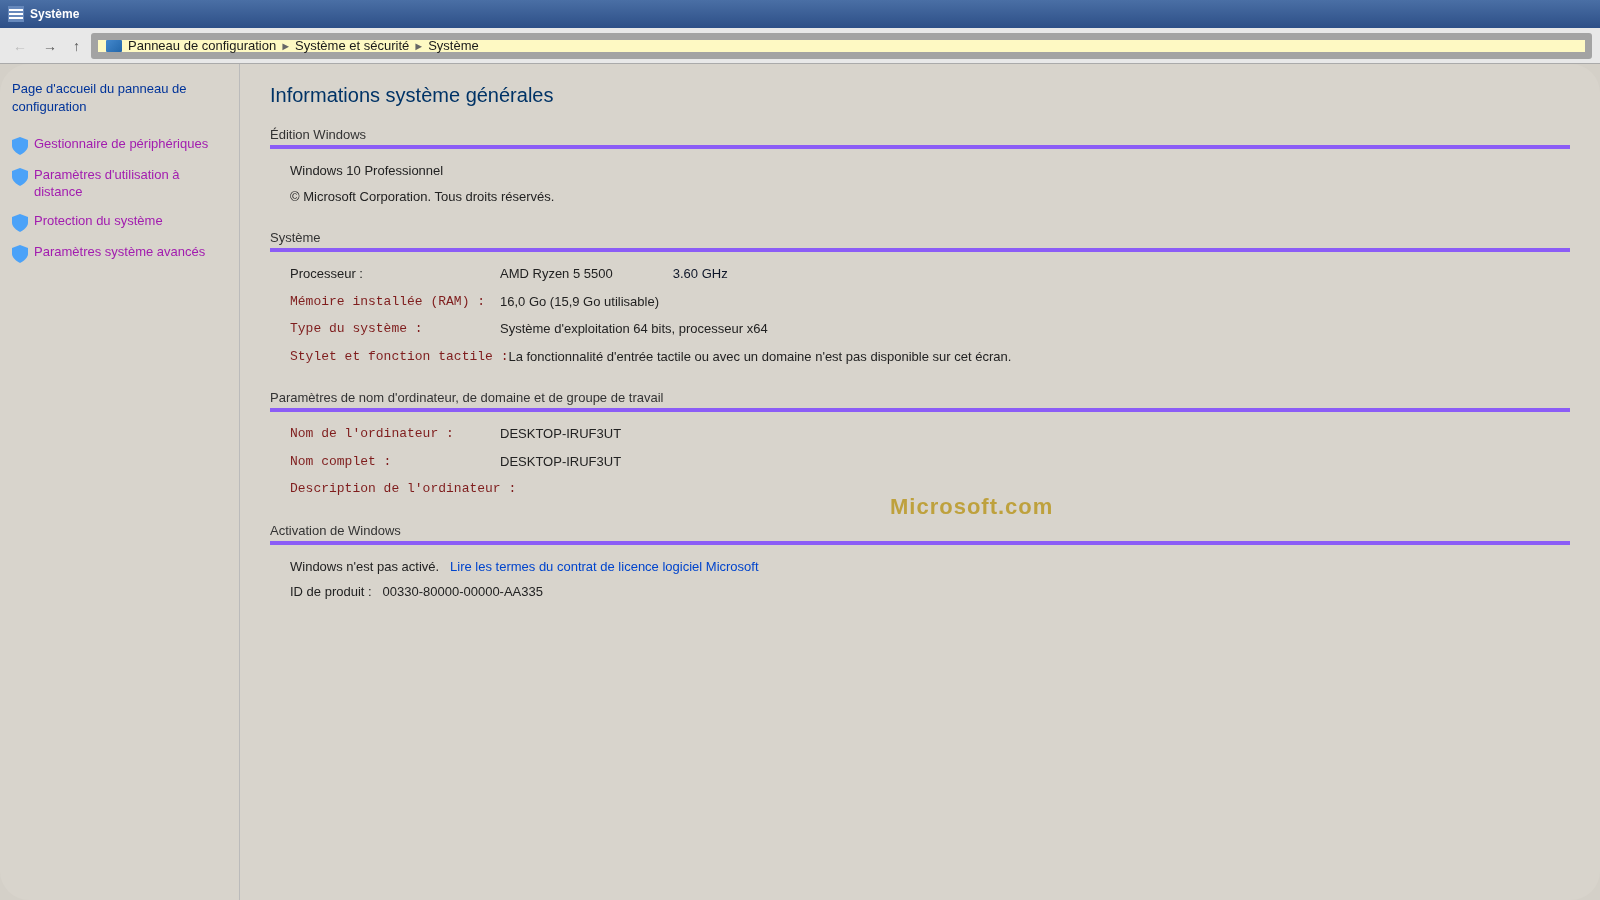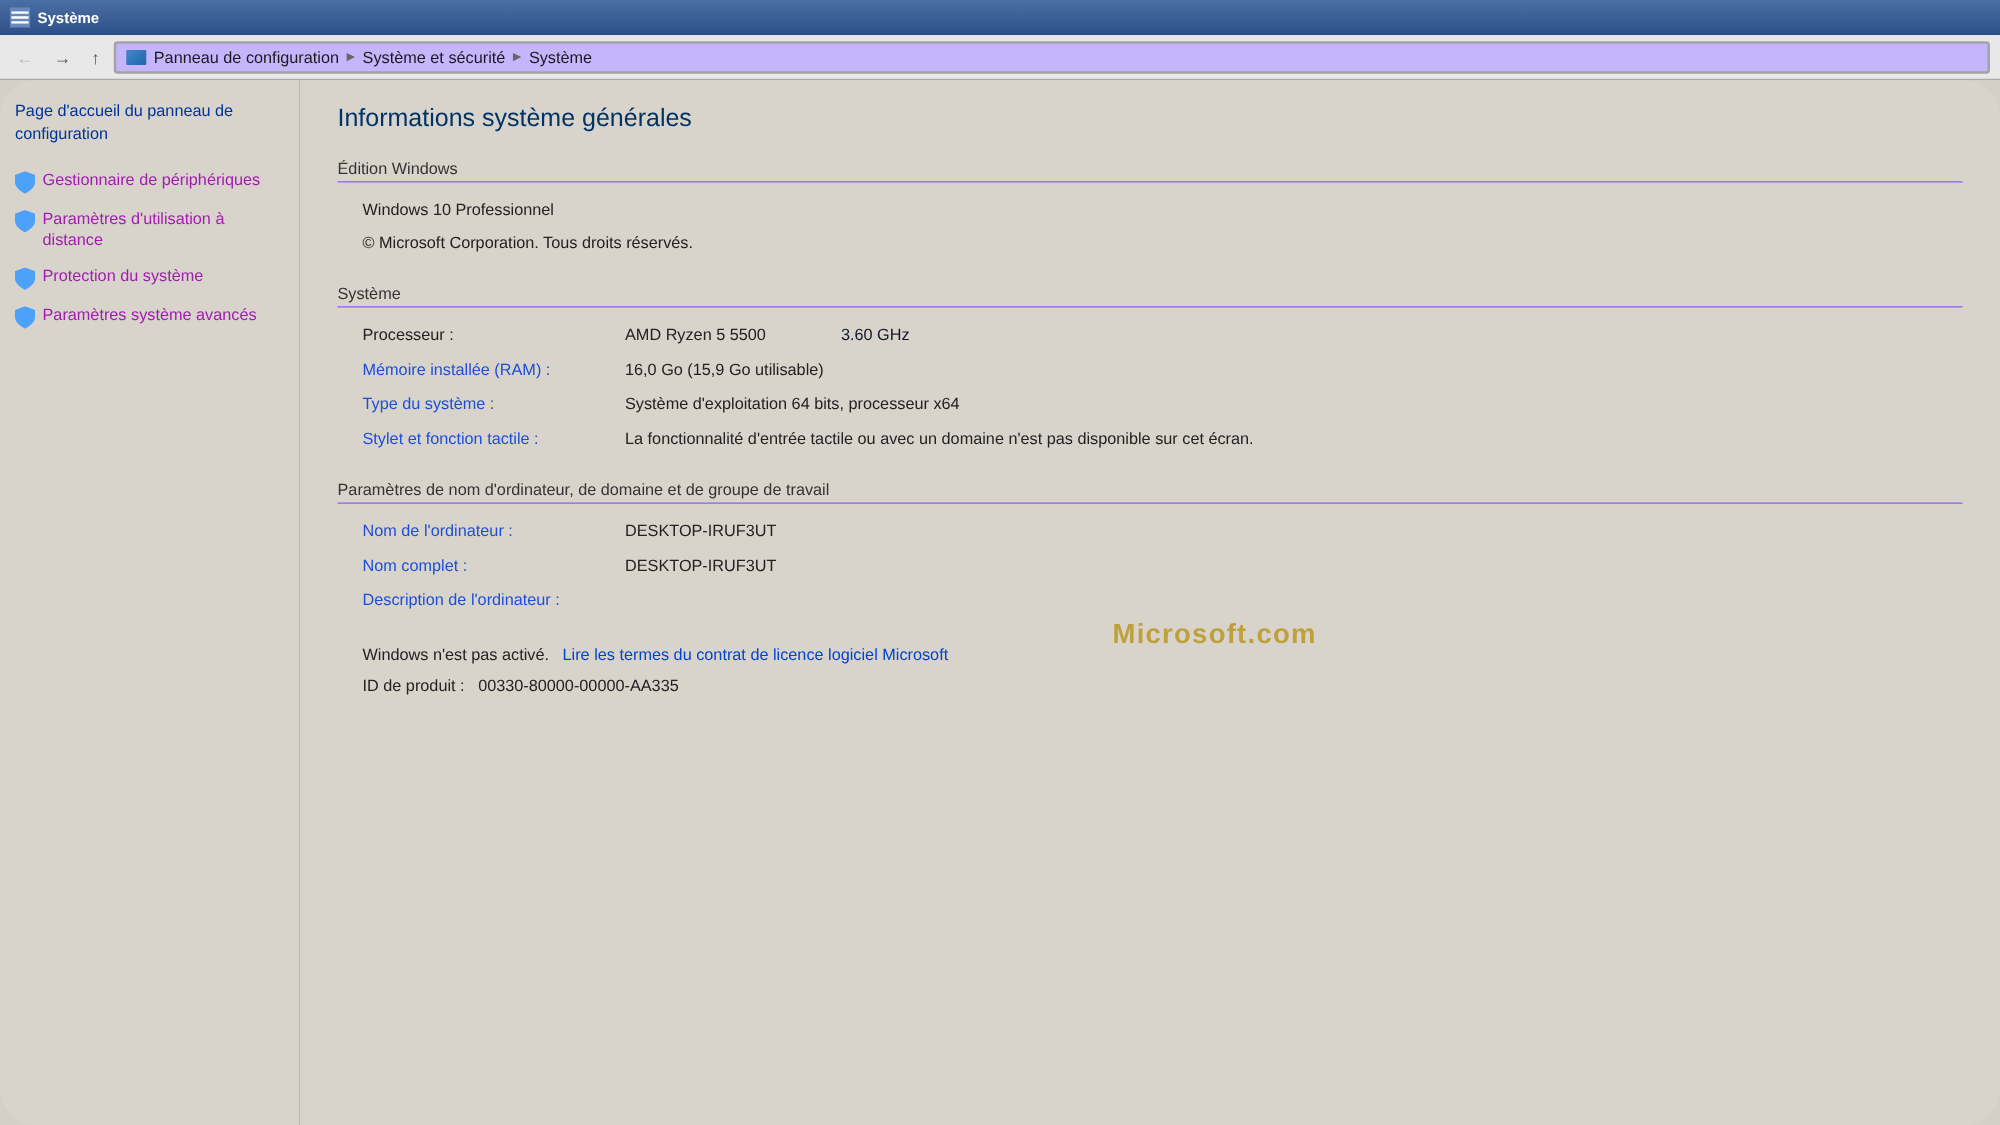--- a/index.html
+++ b/index.html
@@ -63,22 +63,22 @@
       color: #555;
       font-size: 14px;
       padding: 2px 5px;
       border-radius: 3px;
     }
     .nav-btn.disabled { color: #bbb; cursor: default; }
 
     .breadcrumb-bar {
       display: flex;
       align-items: center;
-      background: #c4b5fd;
-      border: 2px solid #a3a3a3;
+      background: #fef9c3;
+      border: 7px solid #a3a3a3;
       border-radius: 3px;
       padding: 2px 8px;
       flex: 1;
       height: 26px;
       font-size: 13px;
     }
 
     .breadcrumb-item {
       color: #1a1a1a;
     }
@@ -169,21 +169,21 @@
     }
 
     
     .section {
       margin-bottom: 24px;
     }
 
     .section-header {
       font-size: 13px;
       color: #333;
-      border-bottom: 1px solid #8b5cf6;
+      border-bottom: 4px solid #8b5cf6;
       padding-bottom: 3px;
       margin-bottom: 12px;
       display: flex;
       align-items: center;
       gap: 6px;
     }
 
     .section-header-text {
       font-weight: normal;
       font-size: 13px;
@@ -192,21 +192,22 @@
     .info-row {
       display: flex;
       margin-bottom: 8px;
       padding-left: 20px;
       font-size: 13px;
       line-height: 1.5;
     }
 
     .info-label {
       min-width: 210px;
-      color: #1d4ed8;
+      color: #7f1d1d;
+      font-family: Liberation Mono, monospace;
     }
 
     .info-value {
       color: #222;
       flex: 1;
     }
 
     .info-standalone {
       padding-left: 20px;
       margin-bottom: 6px;
@@ -378,20 +379,23 @@
         </div>
 
         <div class="info-row">
           <span class="info-label">Description de l'ordinateur :</span>
           <span class="info-value"></span>
         </div>
 
       </div>
 
       <div class="section">
+        <div class="section-header">
+          <span class="section-header-text">Activation de Windows</span>
+        </div>
 
         <div class="info-standalone">
           <span>Windows n'est pas activé.</span>
           &nbsp;
           <a class="link-blue">Lire les termes du contrat de licence logiciel Microsoft</a>
         </div>
 
         <div class="info-standalone">
           <span>ID de produit :</span>
           &nbsp;

